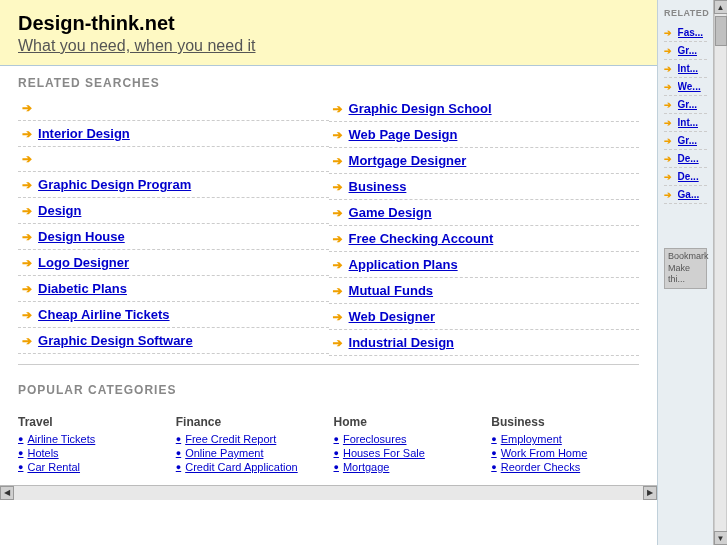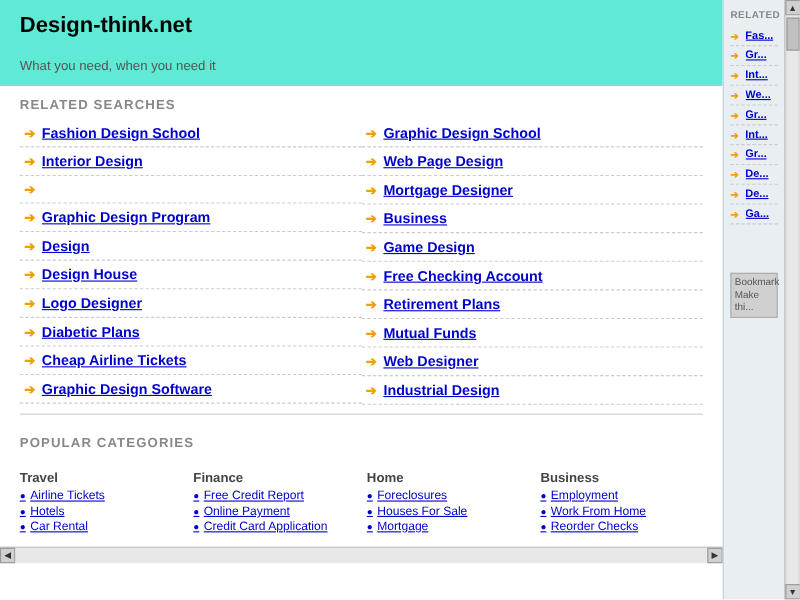--- a/index.html
+++ b/index.html
@@ -14,33 +14,34 @@
       display: flex;
       width: 727px;
       min-height: 545px;
       overflow: hidden;
     }
     .main-content {
       flex: 1;
       min-width: 0;
     }
     .header {
-      background: #5eead4;
+      background: #fef9c3;
       padding: 12px 18px 10px 18px;
       border-bottom: 1px solid #b0c8d8;
     }
     .header-title {
       font-size: 20px;
       font-weight: bold;
       color: #000;
     }
     .header-subtitle {
-      font-size: 12px;
+      font-size: 16px;
       color: #555;
-      margin-top: 18px;
+      margin-top: 2px;
+      text-decoration: underline;
     }
     .section-label {
       font-size: 12px;
       color: #888;
       letter-spacing: 1px;
       padding: 10px 18px 6px 18px;
       font-weight: bold;
     }
     .related-searches {
       padding: 0 18px;
@@ -205,21 +206,20 @@
     </div>
 
     <div class="section-label">RELATED SEARCHES</div>
 
     <div class="related-searches">
       <div class="search-grid">
 
         <div>
           <div class="search-item">
             <span class="arrow-icon">➔</span>
-            <a class="search-link">Fashion Design School</a>
           </div>
           <div class="search-item">
             <span class="arrow-icon">➔</span>
             <a class="search-link">Interior Design</a>
           </div>
           <div class="search-item">
             <span class="arrow-icon">➔</span>
           </div>
           <div class="search-item">
             <span class="arrow-icon">➔</span>
@@ -271,21 +271,21 @@
           <div class="search-item">
             <span class="arrow-icon">➔</span>
             <a class="search-link">Game Design</a>
           </div>
           <div class="search-item">
             <span class="arrow-icon">➔</span>
             <a class="search-link">Free Checking Account</a>
           </div>
           <div class="search-item">
             <span class="arrow-icon">➔</span>
-            <a class="search-link">Retirement Plans</a>
+            <a class="search-link">Application Plans</a>
           </div>
           <div class="search-item">
             <span class="arrow-icon">➔</span>
             <a class="search-link">Mutual Funds</a>
           </div>
           <div class="search-item">
             <span class="arrow-icon">➔</span>
             <a class="search-link">Web Designer</a>
           </div>
           <div class="search-item">

